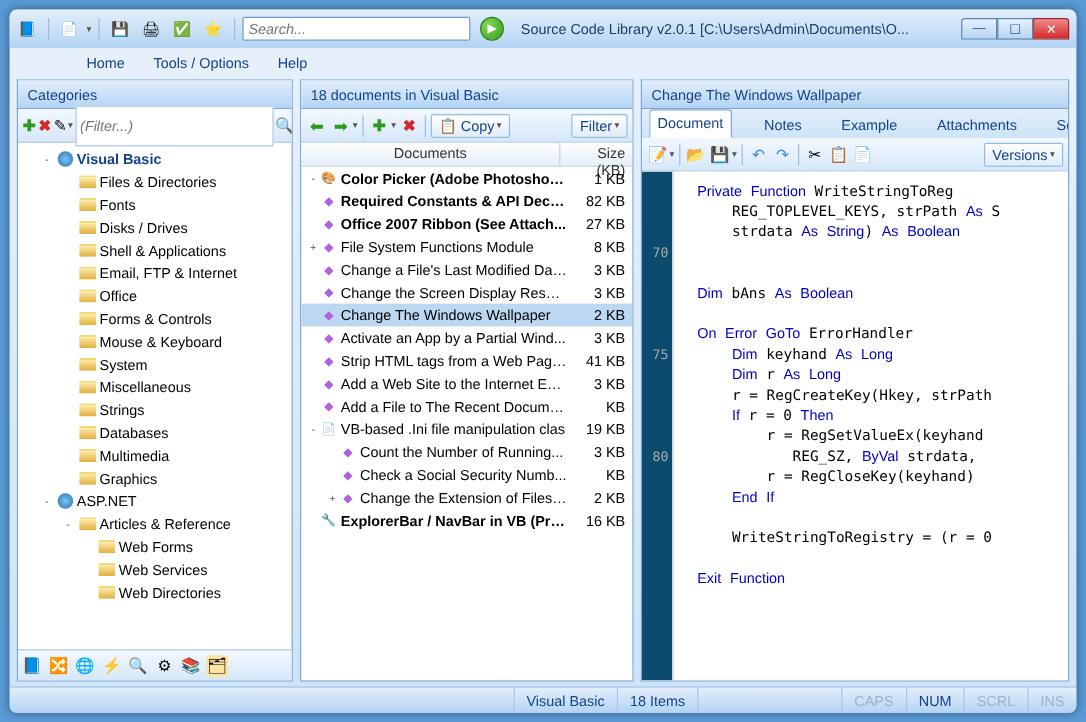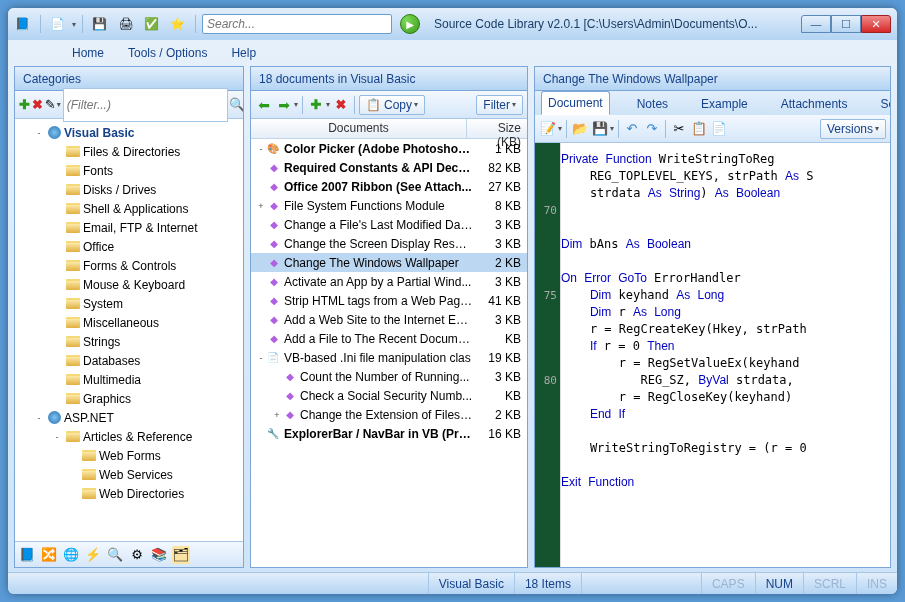--- a/index.html
+++ b/index.html
@@ -59,22 +59,22 @@
 .doc-row .name{flex:1;white-space:nowrap;overflow:hidden;text-overflow:ellipsis;padding-left:3px;}
 .doc-row .size{width:54px;text-align:right;padding-right:6px;}
 .doc-row.bold .name{font-weight:bold;}
 .doc-row.selected{background:#bcd7f1;}
 .doc-row.ind{padding-left:20px;}
 
 .view-tabs{height:24px;display:flex;align-items:flex-end;padding:0 6px;gap:21px;background:linear-gradient(#e3eefb,#cde3f7);}
 .vtab{padding:4px 6px;color:#15428b;cursor:default;}
 .vtab.active{background:#fff;border:1px solid #7aa7d8;border-bottom:1px solid #fff;border-radius:3px 3px 0 0;}
 .code-wrap{flex:1;display:flex;background:#fff;overflow:hidden;}
-.gutter{width:26px;background:#14532d;border-right:1px solid #ddd;color:#aaa;font-family:Consolas,monospace;font-size:11px;text-align:right;padding:8px 3px 0 0;line-height:17px;white-space:pre;}
-.code{flex:1;font-family:Consolas,monospace;font-size:12px;line-height:17px;padding:8px 0;white-space:pre;overflow:hidden;}
+.gutter{width:26px;background:#0c4a6e;border-right:1px solid #ddd;color:#aaa;font-family:Consolas,monospace;font-size:11px;text-align:right;padding:8px 3px 0 0;line-height:17px;white-space:pre;}
+.code{flex:1;font-family:Consolas,monospace;font-size:12px;line-height:17px;padding:8px 20px;white-space:pre;overflow:hidden;}
 .kw{color:#0000c0;}
 
 .statusbar{height:22px;background:linear-gradient(#e3eefb,#b3d4f3);display:flex;align-items:center;font-size:11px;color:#15428b;border-top:1px solid #a8c6e6;}
 .statusbar .cell{padding:0 10px;border-left:1px solid #a8c6e6;height:100%;display:flex;align-items:center;}
 .statusbar .spacer{flex:1;}
 .dim{color:#9ab4d0;}
 </style>
 </head>
 <body>
 

